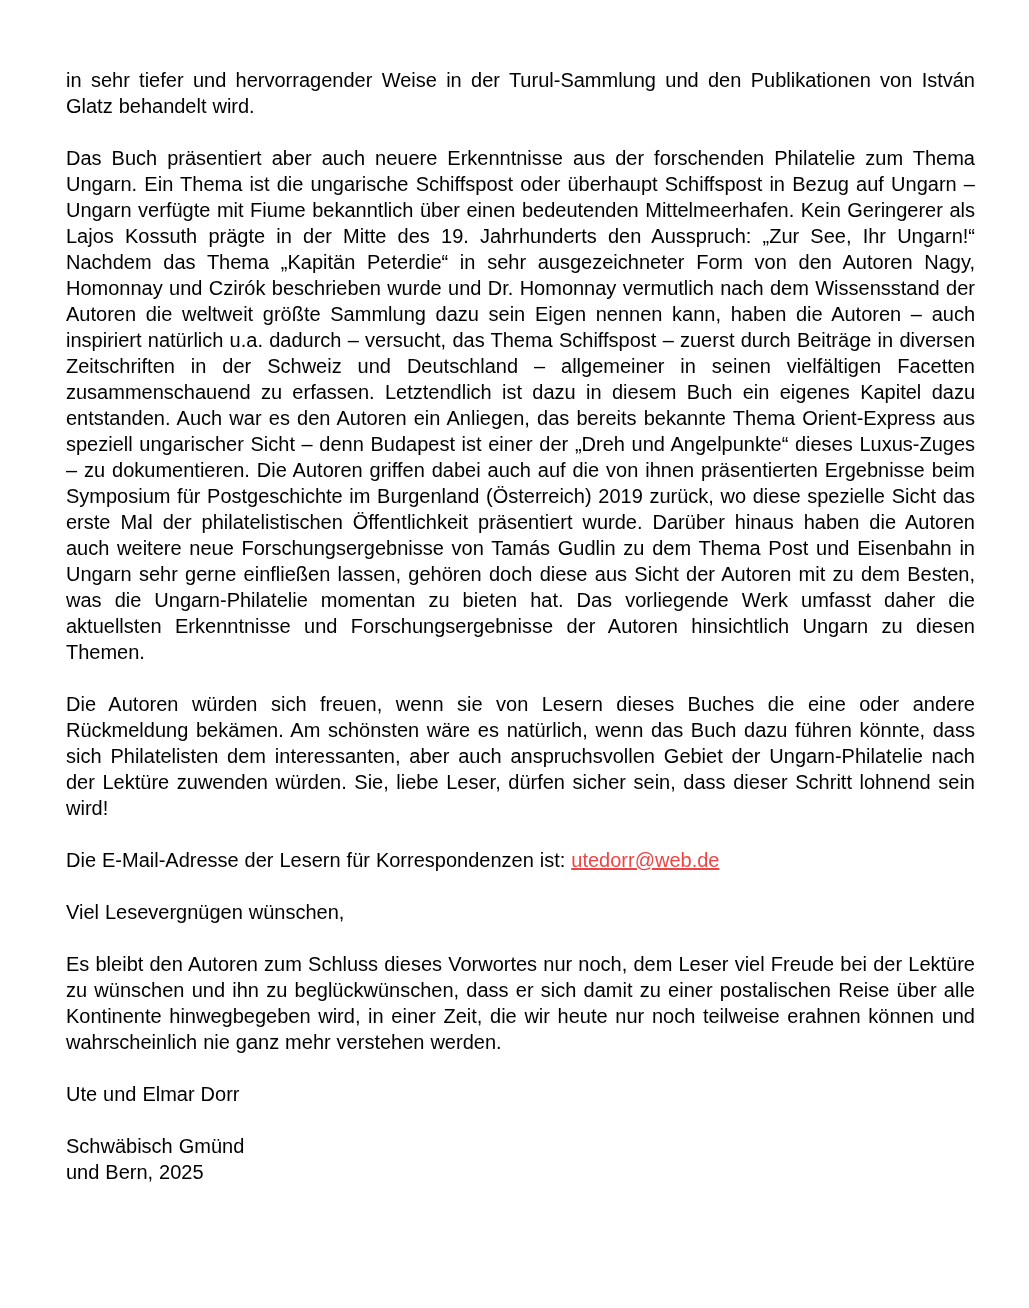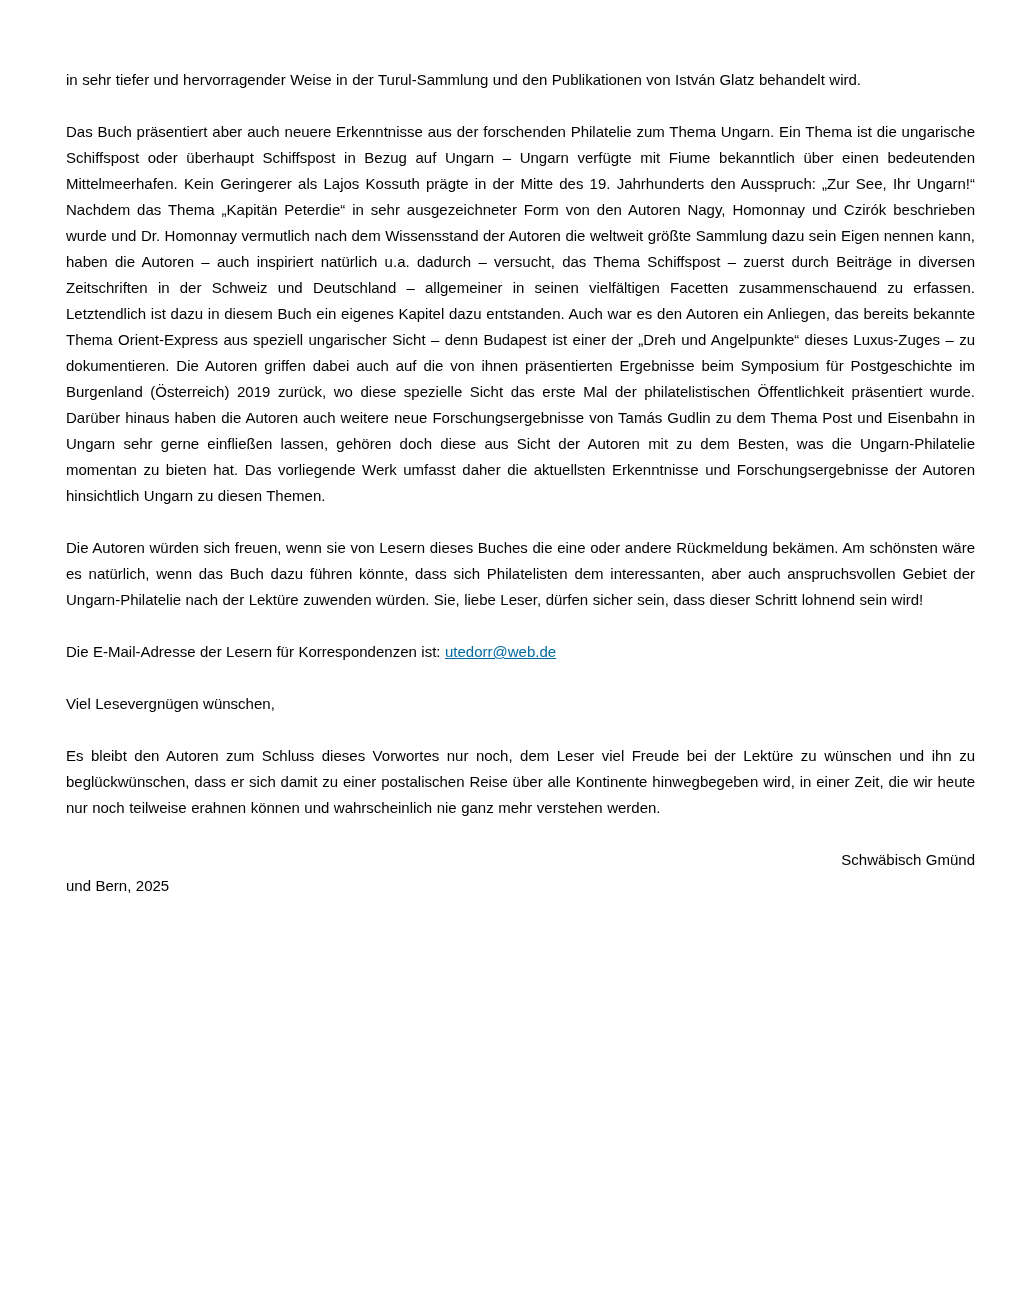--- a/index.html
+++ b/index.html
@@ -8,39 +8,38 @@
     background: #ffffff;
   }
   .page {
     position: relative;
     width: 1029px;
     height: 1308px;
     background: #ffffff;
     box-sizing: border-box;
     padding: 67px 54px 0 66px;
     font-family: "Liberation Sans", sans-serif;
-    font-size: 15px;
+    font-size: 20px;
     line-height: 26px;
     color: #000000;
     overflow: hidden;
   }
   .para {
     margin: 0 0 26px 0;
     word-spacing: 0.02em;
   }
   .justify {
     text-align: justify;
     text-align-last: left;
   }
   .tight {
     margin-bottom: 0;
-    text-align: right;
   }
   .email {
-    color: #0369a1;
+    color: #ef4444;
     text-decoration: underline;
     cursor: pointer;
   }
 </style>
 </head>
 <body>
 
 <div class="page">
 
   <p class="para justify">in sehr tiefer und hervorragender Weise in der Turul-Sammlung und den Publikationen von István Glatz behandelt wird.</p>
@@ -49,18 +48,19 @@
 
 
   <p class="para justify">Die Autoren würden sich freuen, wenn sie von Lesern dieses Buches die eine oder andere Rückmeldung bekämen. Am schönsten wäre es natürlich, wenn das Buch dazu führen könnte, dass sich Philatelisten dem interessanten, aber auch anspruchsvollen Gebiet der Ungarn-Philatelie nach der Lektüre zuwenden würden. Sie, liebe Leser, dürfen sicher sein, dass dieser Schritt lohnend sein wird!</p>
 
   <p class="para"><span>Die E-Mail-Adresse der Lesern für Korrespondenzen ist: </span><span class="email">utedorr@web.de</span></p>
 
   <p class="para">Viel Lesevergnügen wünschen,</p>
 
   <p class="para justify">Es bleibt den Autoren zum Schluss dieses Vorwortes nur noch, dem Leser viel Freude bei der Lektüre zu wünschen und ihn zu beglückwünschen, dass er sich damit zu einer postalischen Reise über alle Kontinente hinwegbegeben wird, in einer Zeit, die wir heute nur noch teilweise erahnen können und wahrscheinlich nie ganz mehr verstehen werden.</p>
 
+  <p class="para">Ute und Elmar Dorr</p>
 
   <p class="para tight">Schwäbisch Gmünd</p>
 
   <p class="para">und Bern, 2025</p>
 
 </div>
 
 </body></html>

